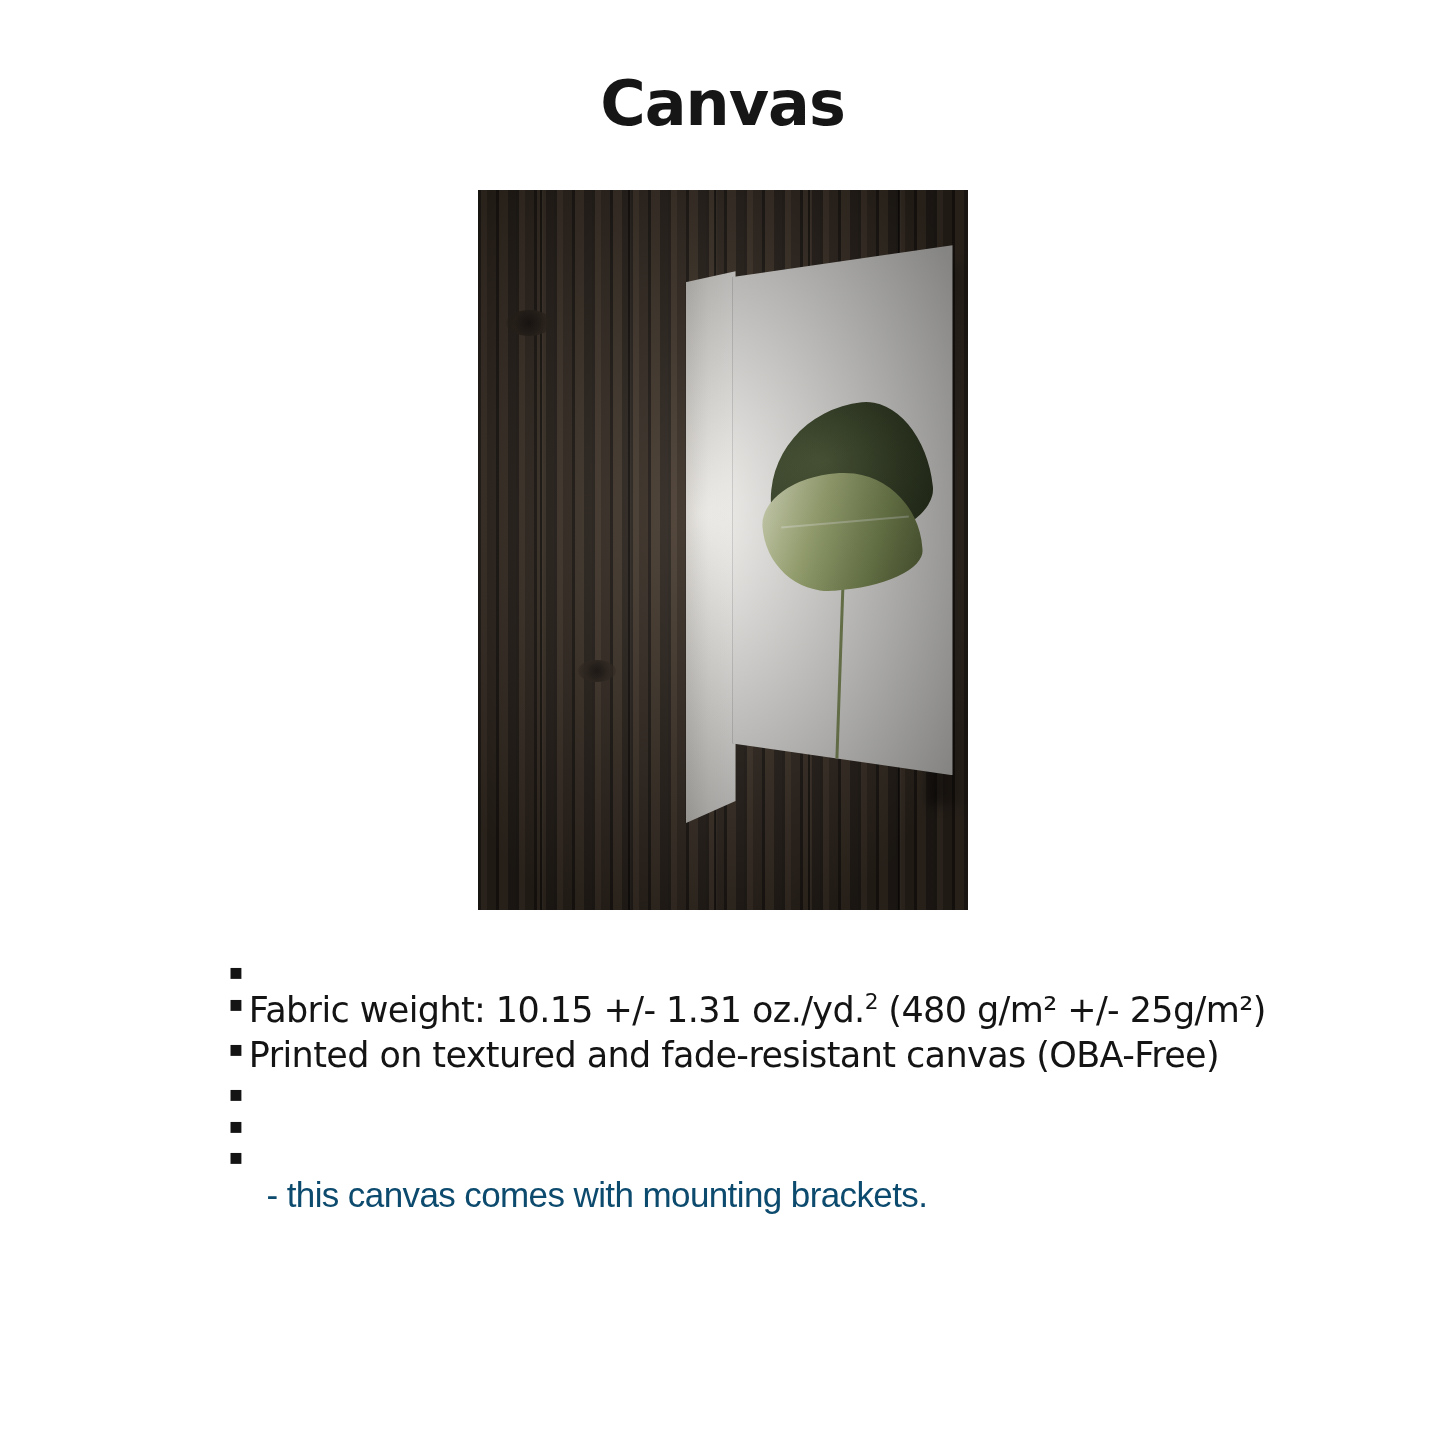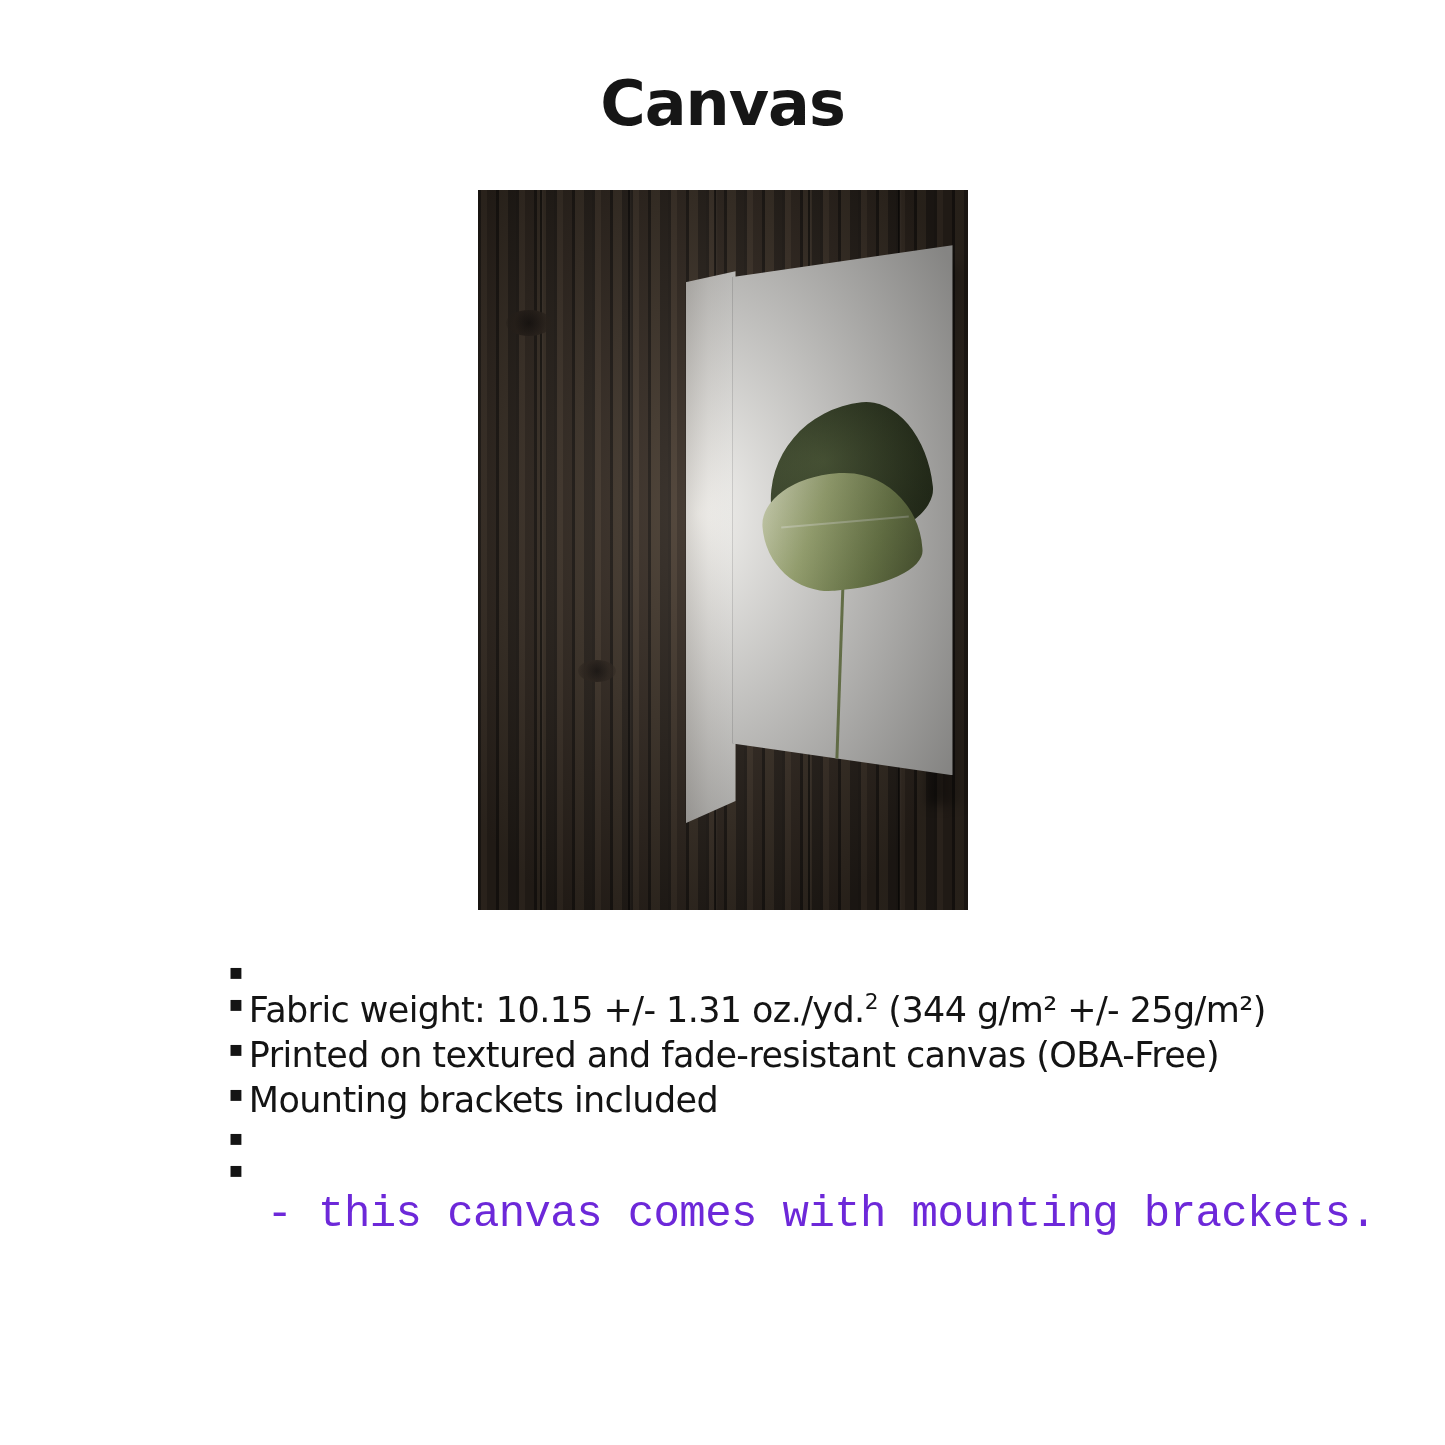--- a/index.html
+++ b/index.html
@@ -184,25 +184,25 @@
     line-height: 1.45;
     margin-right: 6px;
     color: #141414;
   }
   .spec-text sup {
     font-size: 0.62em;
     vertical-align: super;
   }
   .spec-cont {
     padding-left: 38px;
-    font-family: Liberation Mono, monospace;
-    font-size: 44px;
+    font-family: Liberation Sans, sans-serif;
+    font-size: 35px;
     line-height: 1.28;
     letter-spacing: -0.6px;
-    color: #6d28d9;
+    color: #0c4a6e;
     white-space: nowrap;
   }
 </style>
 </head>
 <body>
 
 <div class="page">
 
   <h1 class="title">Canvas</h1>
 
@@ -232,31 +232,30 @@
   </div>
 
   <div class="specs">
 
     <div class="spec-row">
       <span class="spec-bullet">▪</span>
     </div>
 
     <div class="spec-row">
       <span class="spec-bullet">▪</span>
-      <span class="spec-text"><span>Fabric weight: 10.15 +/- 1.31 oz./yd.</span><sup>2</sup><span> (344 g/m² +/- 25g/m²)</span></span>
+      <span class="spec-text"><span>Fabric weight: 10.15 +/- 1.31 oz./yd.</span><sup>2</sup><span> (480 g/m² +/- 25g/m²)</span></span>
     </div>
 
     <div class="spec-row">
       <span class="spec-bullet">▪</span>
       <span class="spec-text">Printed on textured and fade-resistant canvas (OBA-Free)</span>
     </div>
 
     <div class="spec-row">
       <span class="spec-bullet">▪</span>
-      <span class="spec-text">Mounting brackets included</span>
     </div>
 
     <div class="spec-row">
       <span class="spec-bullet">▪</span>
     </div>
 
     <div class="spec-row">
       <span class="spec-bullet">▪</span>
     </div>
     <div class="spec-cont">- this canvas comes with mounting brackets.</div>

